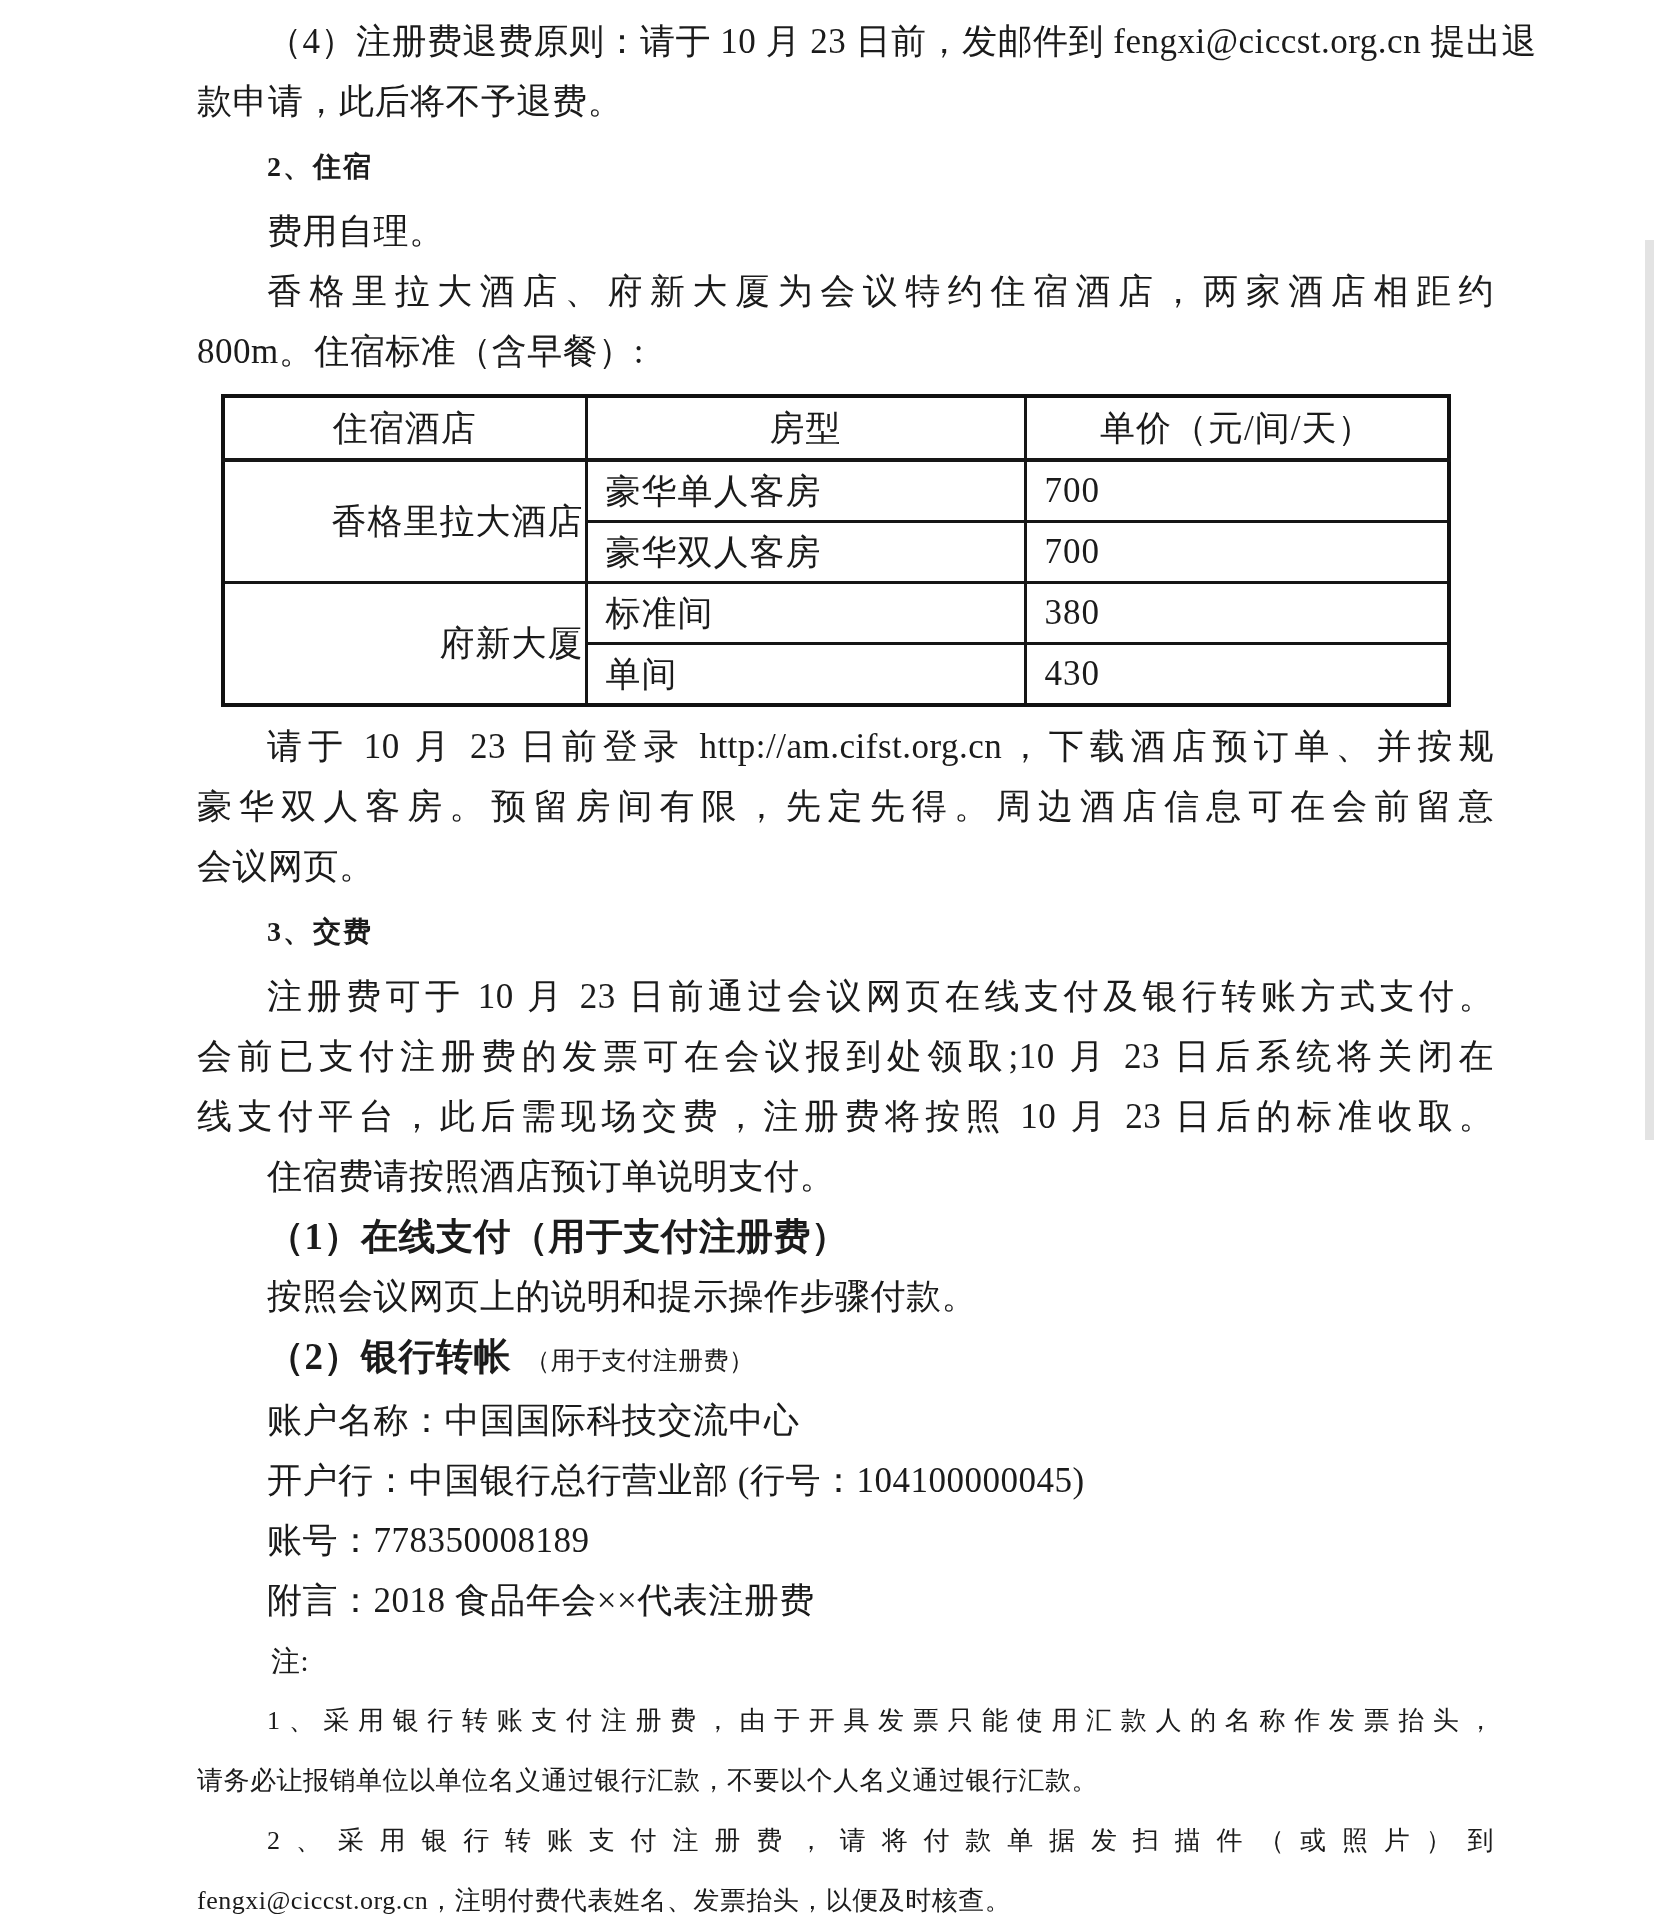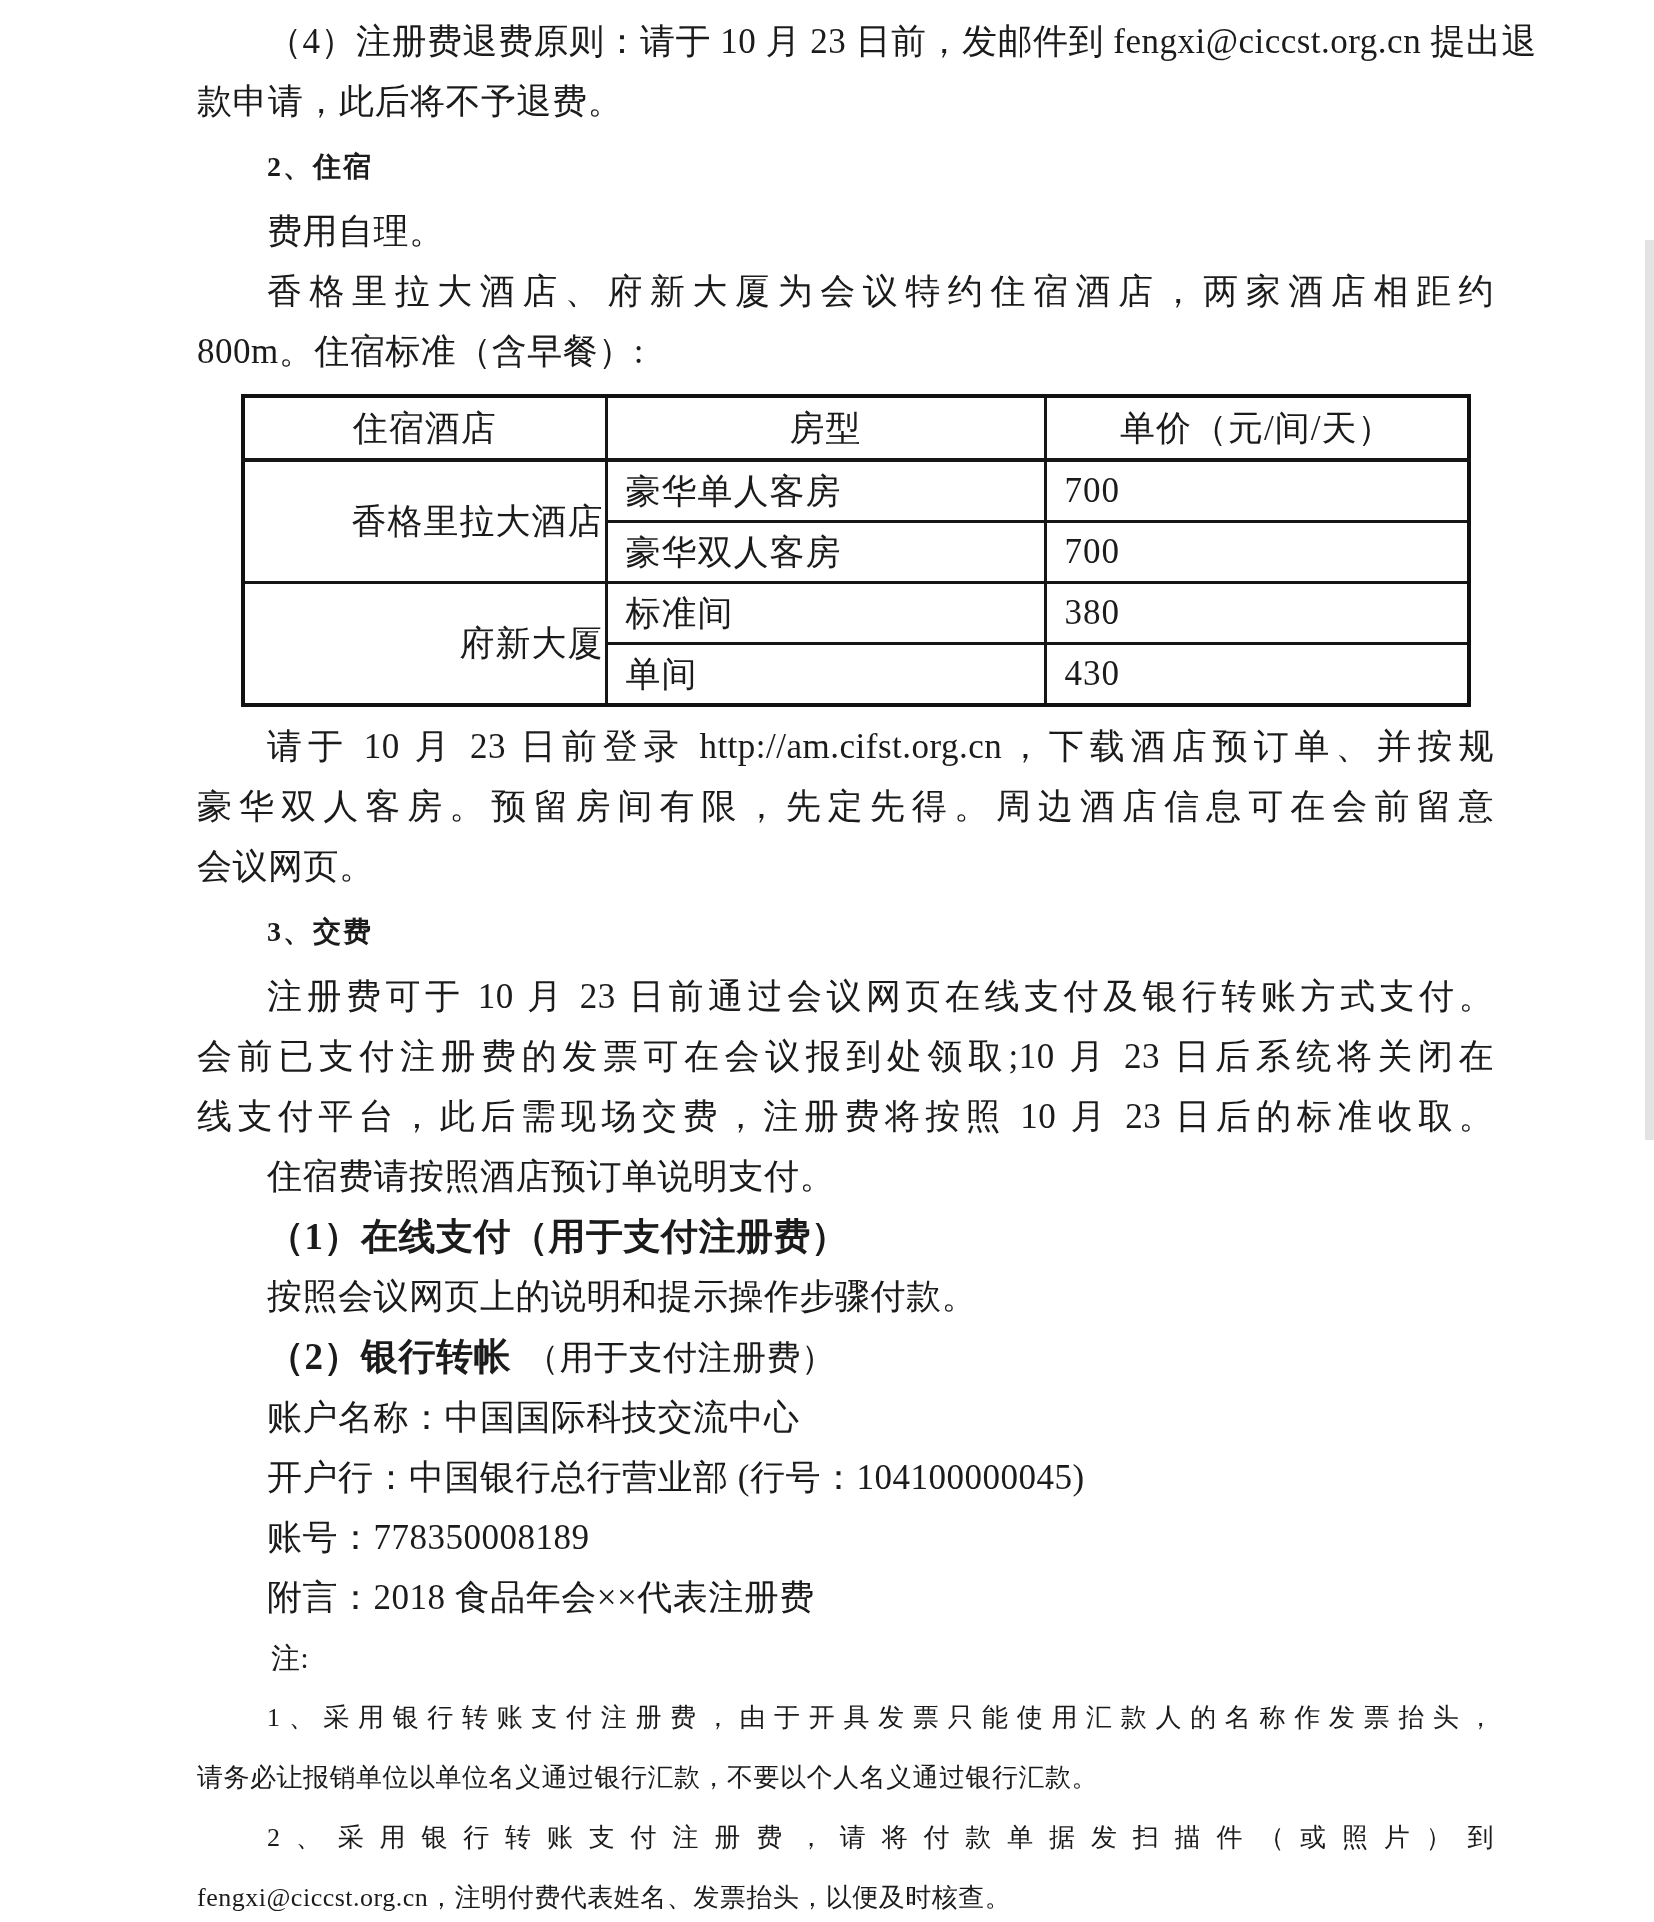--- a/index.html
+++ b/index.html
@@ -24,28 +24,28 @@
   .fill { text-align-last: justify; }
   .h-major {
     font-size: 28px;
     font-weight: bold;
     line-height: 64px;
     margin-top: 3px;
     margin-bottom: 3px;
     letter-spacing: 2px;
   }
   .h-minor { font-size: 37px; font-weight: bold; }
-  .bank-note-regular { font-weight: normal; font-size: 34px; margin-left: 14px; }
+  .bank-note-regular { font-weight: normal; font-size: 25px; margin-left: 14px; }
   .note-line { font-size: 26px; }
   .note-label-line { font-size: 29px; text-indent: 74px; }
   table.hotel-table {
     border-collapse: collapse;
     table-layout: fixed;
     width: 1226px;
-    margin: 12px 0 10px 44px;
+    margin: 12px 0 10px 24px;
   }
   .hotel-table th, .hotel-table td {
     border: 3px solid #161616;
     font-size: 35px;
     font-weight: normal;
     vertical-align: middle;
     letter-spacing: 1px;
   }
   .hotel-table th { height: 58px; text-align: center; border-bottom-width: 4px; }
   .hotel-table td { height: 56px; }

